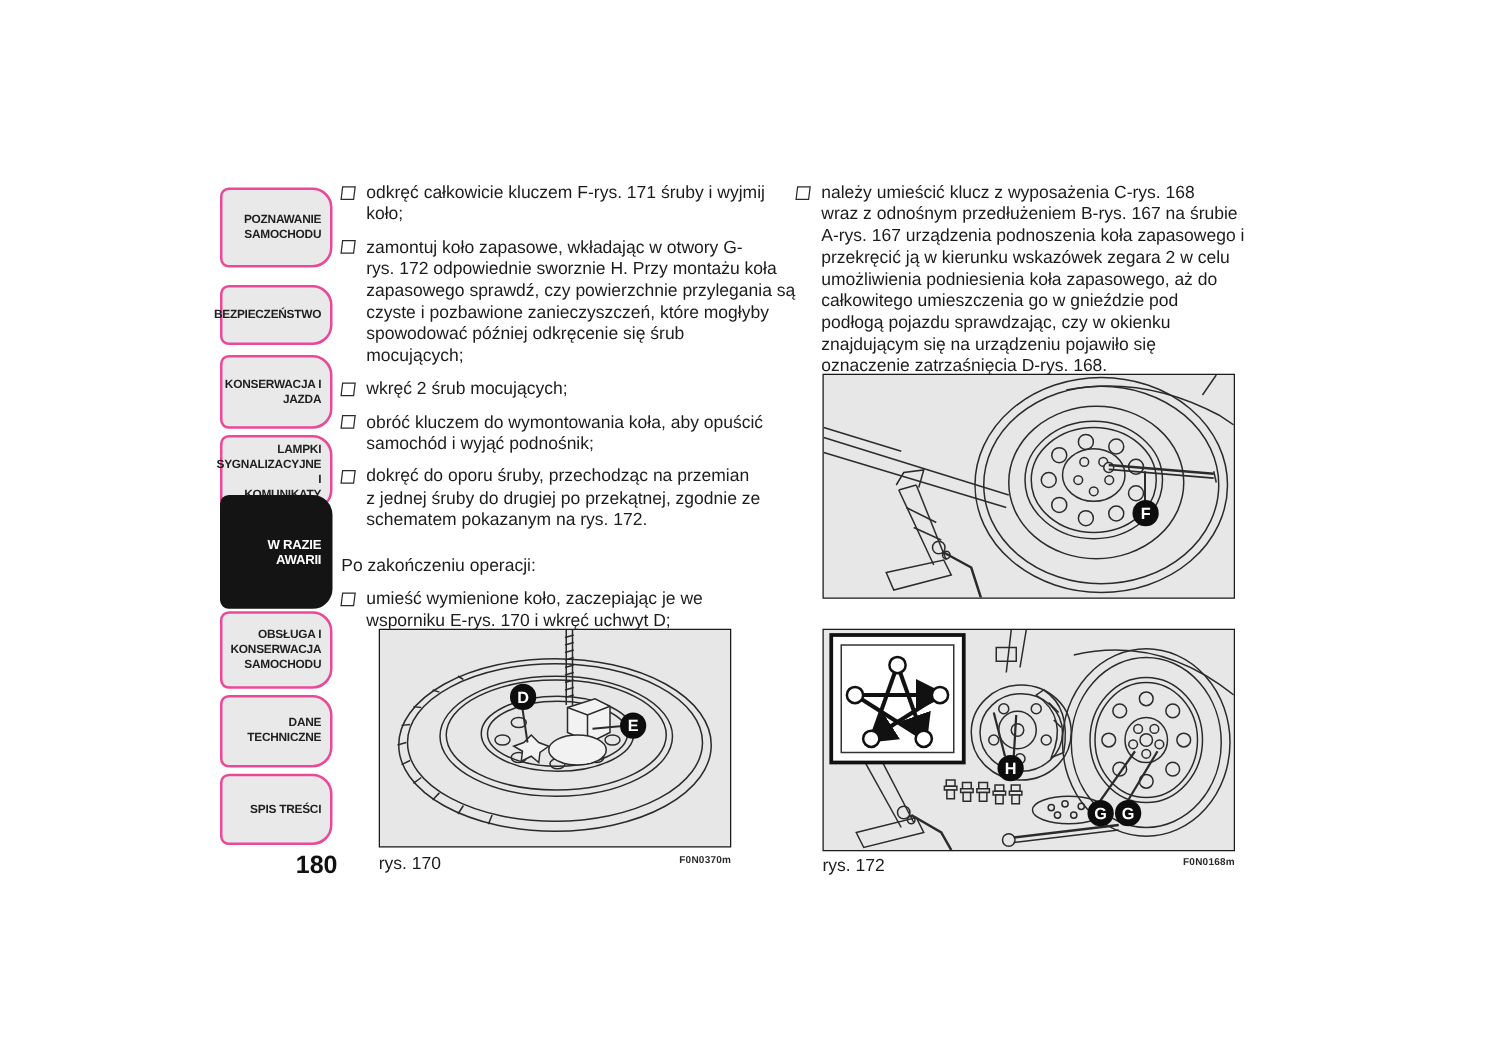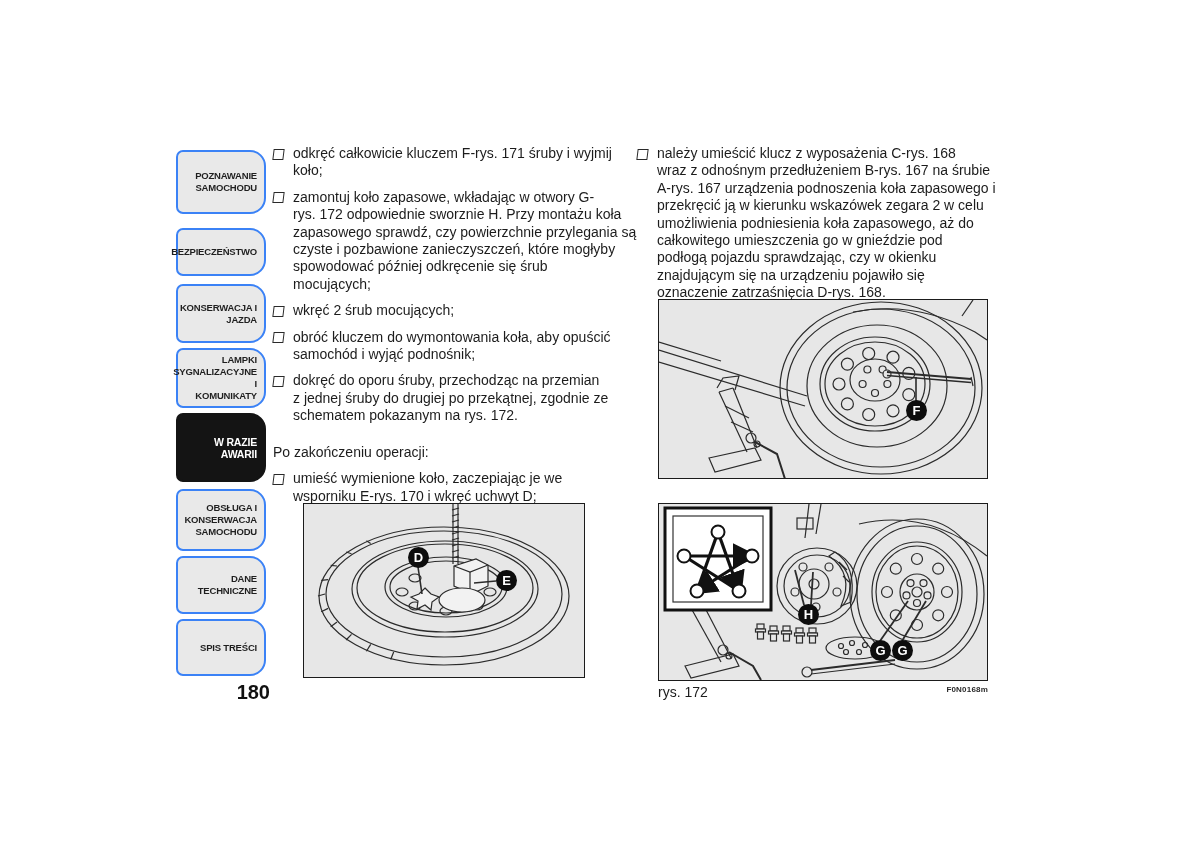--- a/index.html
+++ b/index.html
@@ -1,21 +1,21 @@
 <!DOCTYPE html>
 <html><head>
 <meta charset="utf-8">
 <style>
   html,body{margin:0;padding:0;background:#fff;}
   .page{position:relative;width:1200px;height:848px;background:#ffffff;overflow:hidden;
         font-family:"Liberation Sans", sans-serif;color:#1c1c1c;}
 
   
   .tab{position:absolute;left:176px;width:90px;box-sizing:border-box;
-       background:#e9e9e9;border:2px solid #3b82f6;
+       background:#e9e9e9;border:2px solid #ec4899;
        border-radius:7px 16px 16px 7px;
        display:flex;align-items:center;justify-content:flex-end;
        padding-right:7px;text-align:right;cursor:pointer;}
   .tab .tab-label{font-size:9.5px;line-height:12px;letter-spacing:-0.2px;
        font-weight:600;color:#1f1f1f;white-space:pre-line;}
   .tab.active{background:#141414;border-color:#141414;}
   .tab.active .tab-label{color:#ffffff;font-weight:bold;font-size:10.5px;}
 
   .page-number{position:absolute;left:228px;top:681px;width:42px;text-align:right;
        font-size:20px;font-weight:bold;color:#111;}
@@ -60,21 +60,21 @@
   </div>
   <div class="tab" style="top:284px;height:59px;">
     <span class="tab-label">KONSERWACJA I
 JAZDA</span>
   </div>
   <div class="tab" style="top:348px;height:60px;">
     <span class="tab-label">LAMPKI
 SYGNALIZACYJNE I
 KOMUNIKATY</span>
   </div>
-  <div class="tab active" style="top:413px;height:69px;text-align:right;">
+  <div class="tab active" style="top:396px;height:91px;text-align:right;">
     <span class="tab-label">W RAZIE AWARII</span>
   </div>
   <div class="tab" style="top:489px;height:62px;">
     <span class="tab-label">OBSŁUGA I
 KONSERWACJA
 SAMOCHODU</span>
   </div>
   <div class="tab" style="top:556px;height:58px;">
     <span class="tab-label">DANE TECHNICZNE</span>
   </div>
@@ -242,20 +242,24 @@
         <ellipse cx="158" cy="96" rx="23" ry="12" fill="#f2f2f2"></ellipse>
 
         <path d="M121,84 L127,90 L135,93 L128,98 L127,106 L121,101 L113,105 L114,97 L107,93 L115,90 Z" fill="#f2f2f2"></path>
 
         <line x1="114" y1="63" x2="118" y2="90" stroke-width="1.6"></line>
         <line x1="192" y1="77" x2="170" y2="79" stroke-width="1.6"></line>
       </g>
     </svg>
     <div class="fig-badge" style="left:104px;top:43px;">D</div>
     <div class="fig-badge" style="left:192px;top:66px;">E</div>
+  </div>
+  <div class="caption-row cap-170">
+    <span class="fig-caption">rys. 170</span>
+    <span class="fig-code">F0N0370m</span>
   </div>
 
   <div class="figure fig172">
     <svg width="328" height="176" viewBox="0 0 328 176">
       <defs>
         <marker id="arw" markerWidth="8" markerHeight="8" refX="6" refY="4" orient="auto">
           <path d="M0,0 L8,4 L0,8 Z" fill="#111"></path>
         </marker>
       </defs>
       <g stroke="#2b2b2b" stroke-width="1.2" fill="none">

